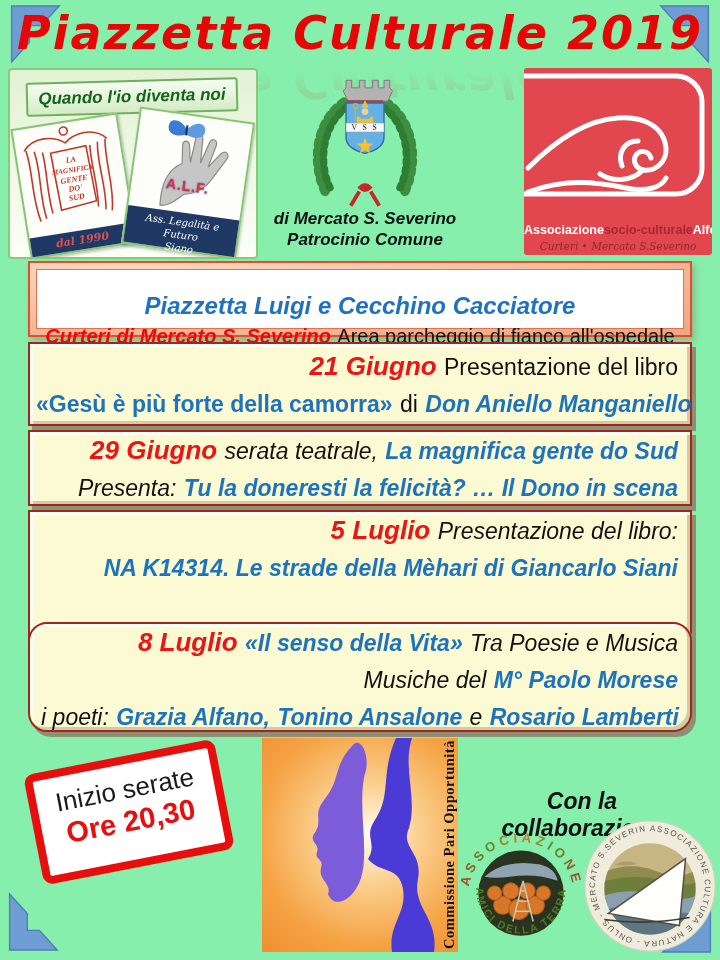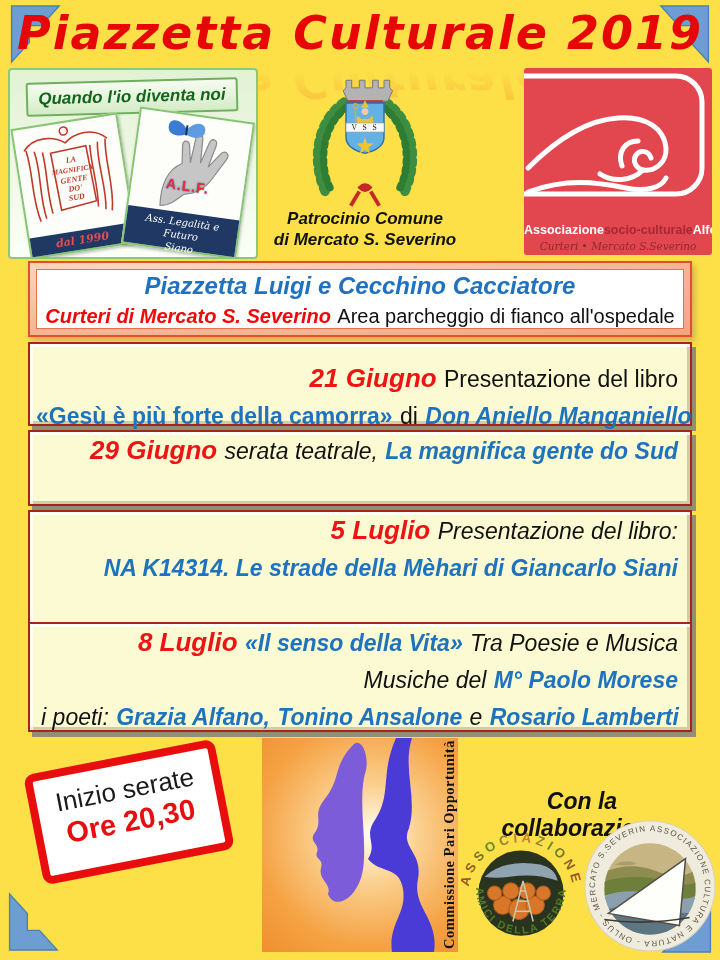--- a/index.html
+++ b/index.html
@@ -1,16 +1,16 @@
 <!DOCTYPE html>
 <html><head>
 <meta charset="utf-8">
 <style>
   html,body{margin:0;padding:0;background:#ffffff;}
-  .poster{position:relative;width:720px;height:960px;background:#fde047;overflow:hidden;
+  .poster{position:relative;width:720px;height:960px;background:#86efac;overflow:hidden;
           font-family:"Liberation Sans",sans-serif;}
 
   
   .corner{position:absolute;width:56px;height:64px;}
   .corner path{fill:#6D9DD3;stroke:#4E7FB5;stroke-width:1.5;}
   .corner.tl{left:6px;top:2px;}
   .corner.tr{right:6px;top:2px;transform:scaleX(-1);}
   .corner.bl{left:4px;bottom:6px;transform:scaleY(-1);}
   .corner.br{right:4px;bottom:4px;transform:scale(-1,-1);}
 
@@ -53,32 +53,32 @@
   .gatto-text .w{color:#FFFFFF;} .gatto-text .m{color:#A82832;}
   .gatto-sub{position:absolute;left:0;right:0;bottom:3px;text-align:center;
          font-family:"DejaVu Serif",serif;font-style:italic;font-size:10.5px;color:#8F2830;}
 
   
   .venue{position:absolute;left:28px;top:261px;width:664px;height:76px;box-sizing:border-box;
          border:2px solid #E05030;background:radial-gradient(ellipse at 15% 0%,#FBD8C2,#F2A57F);
          padding:6px;box-shadow:3px 4px 6px rgba(160,120,100,.45);}
   .venue-inner{width:100%;height:100%;background:#fff;border:1px solid #E2714C;box-sizing:border-box;
          text-align:center;}
-  .venue-l1{font-size:24px;font-weight:bold;font-style:italic;color:#1F72C0;line-height:32px;white-space:nowrap;}
+  .venue-l1{font-size:24px;font-weight:bold;font-style:italic;color:#1F72C0;line-height:32px;white-space:nowrap;margin-top:20px;}
   .venue-l2{font-size:20px;line-height:28px;white-space:nowrap;color:#111;}
   .venue-l2 .place{font-size:20px;font-weight:bold;font-style:italic;color:#F00808;}
 
   
   .ebox{position:absolute;left:28px;width:664px;box-sizing:border-box;background:#FBFAD2;
         border:2px solid #A5251B;
         box-shadow:4px 5px 0 #8F8F76, inset 3px 3px 0 rgba(255,255,255,.75), inset -3px -3px 0 rgba(150,150,110,.45);}
-  .e1{top:342px;height:84px;padding-top:16px;}
+  .e1{top:342px;height:84px;padding-top:4px;}
   .e2{top:430px;height:76px;}
   .e3{top:510px;height:138px;}
-  .e4{top:622px;height:110px;}
+  .e4{top:622px;height:110px;border-radius:19px;}
   .line{display:block;line-height:37px;text-align:right;padding:0 12px;white-space:nowrap;font-size:23px;color:#111;}
   .line.center{text-align:center;padding:0 6px;}
   .seg+.seg{margin-left:.32em;}
   .d{color:#EC1414;font-weight:bold;font-style:italic;font-size:26px;}
   .b{color:#1E73BE;font-weight:bold;}
   .bi{color:#1E73BE;font-weight:bold;font-style:italic;margin-left:24px;}
   .ki{font-style:italic;}
 
   
   .stamp{position:absolute;left:32px;top:756px;width:178px;height:96px;border:8px solid #E80E0E;
@@ -180,22 +180,22 @@
     <circle cx="60" cy="42" r="2.4" fill="none" stroke="#D4AF37" stroke-width="1.4"></circle>
     <path d="M66 44 L74 44 L70 36 Z" fill="#E8C33A"></path>
     <circle cx="70" cy="48" r="3.6" fill="#F2C9A0"></circle>
     <path d="M63 60 q7 -9 14 0 l1 0 v0 z M62 60 h16 l-1 0 h-14 z" fill="#E8C33A"></path>
     <path d="M62 52 q8 9 16 0 l1 8 h-18 z" fill="#E8C33A"></path>
     <rect x="50" y="60" width="40" height="9.5" fill="#F7F7F7" stroke="#9A9A9A" stroke-width=".6"></rect>
     <text x="70" y="67.8" font-family="Liberation Serif,serif" font-size="8" letter-spacing="2" text-anchor="middle" fill="#222">V S S</text>
     <path d="M70 75 L72.2 81.5 L79 81.7 L73.6 85.8 L75.5 92.3 L70 88.4 L64.5 92.3 L66.4 85.8 L61 81.7 L67.8 81.5 Z" fill="#F4C430"></path>
   </svg>
   <div class="patrocinio">
+    <div>di Mercato S. Severino</div>
     <div>Patrocinio Comune</div>
-    <div>di Mercato S. Severino</div>
   </div>
 
   <div class="gatto">
     <svg width="188" height="150" viewBox="0 0 188 150">
       <rect x="-50" y="8" width="228" height="118" rx="26" fill="none" stroke="#FFFFFF" stroke-width="5"></rect>
       <g fill="none" stroke="#FFFFFF" stroke-width="5" stroke-linecap="round">
         <path d="M4 100 C32 72 62 52 94 50 C122 48 140 60 142 80 C143 94 131 104 119 102 C112 100.5 108 93 112 87 C116 81 125 83 127 90"></path>
         <path d="M98 98 C93 84 101 73 114 73"></path>
         <path d="M119 102 C107 114 88 114 76 106"></path>
         <path d="M4 124 C42 110 72 114 102 120 C122 124 137 120 142 110"></path>
@@ -212,20 +212,21 @@
     </div>
   </div>
 
   <div class="ebox e1">
     <span class="line"><span class="d seg">21 Giugno</span><span class="seg">Presentazione del libro</span></span>
     <span class="line center"><span class="b seg">«Gesù è più forte della camorra»</span><span class="seg">di</span><span class="bi seg">Don Aniello Manganiello</span></span>
   </div>
 
   <div class="ebox e2">
     <span class="line"><span class="d seg">29 Giugno</span><span class="ki seg">serata teatrale,</span><span class="bi seg">La magnifica gente do Sud</span></span>
+    <span class="line"><span class="ki seg">Presenta:</span><span class="bi seg">Tu la doneresti la felicità? … Il Dono in scena</span></span>
   </div>
 
   <div class="ebox e3">
     <span class="line"><span class="d seg">5 Luglio</span><span class="ki seg">Presentazione del libro:</span></span>
     <span class="line"><span class="bi seg">NA K14314. Le strade della Mèhari di Giancarlo Siani</span></span>
   </div>
 
   <div class="ebox e4">
     <span class="line"><span class="d seg">8 Luglio</span><span class="bi seg">«Il senso della Vita»</span><span class="ki seg">Tra Poesie e Musica</span></span>
     <span class="line"><span class="ki seg">Musiche del</span><span class="bi seg">M° Paolo Morese</span></span>

